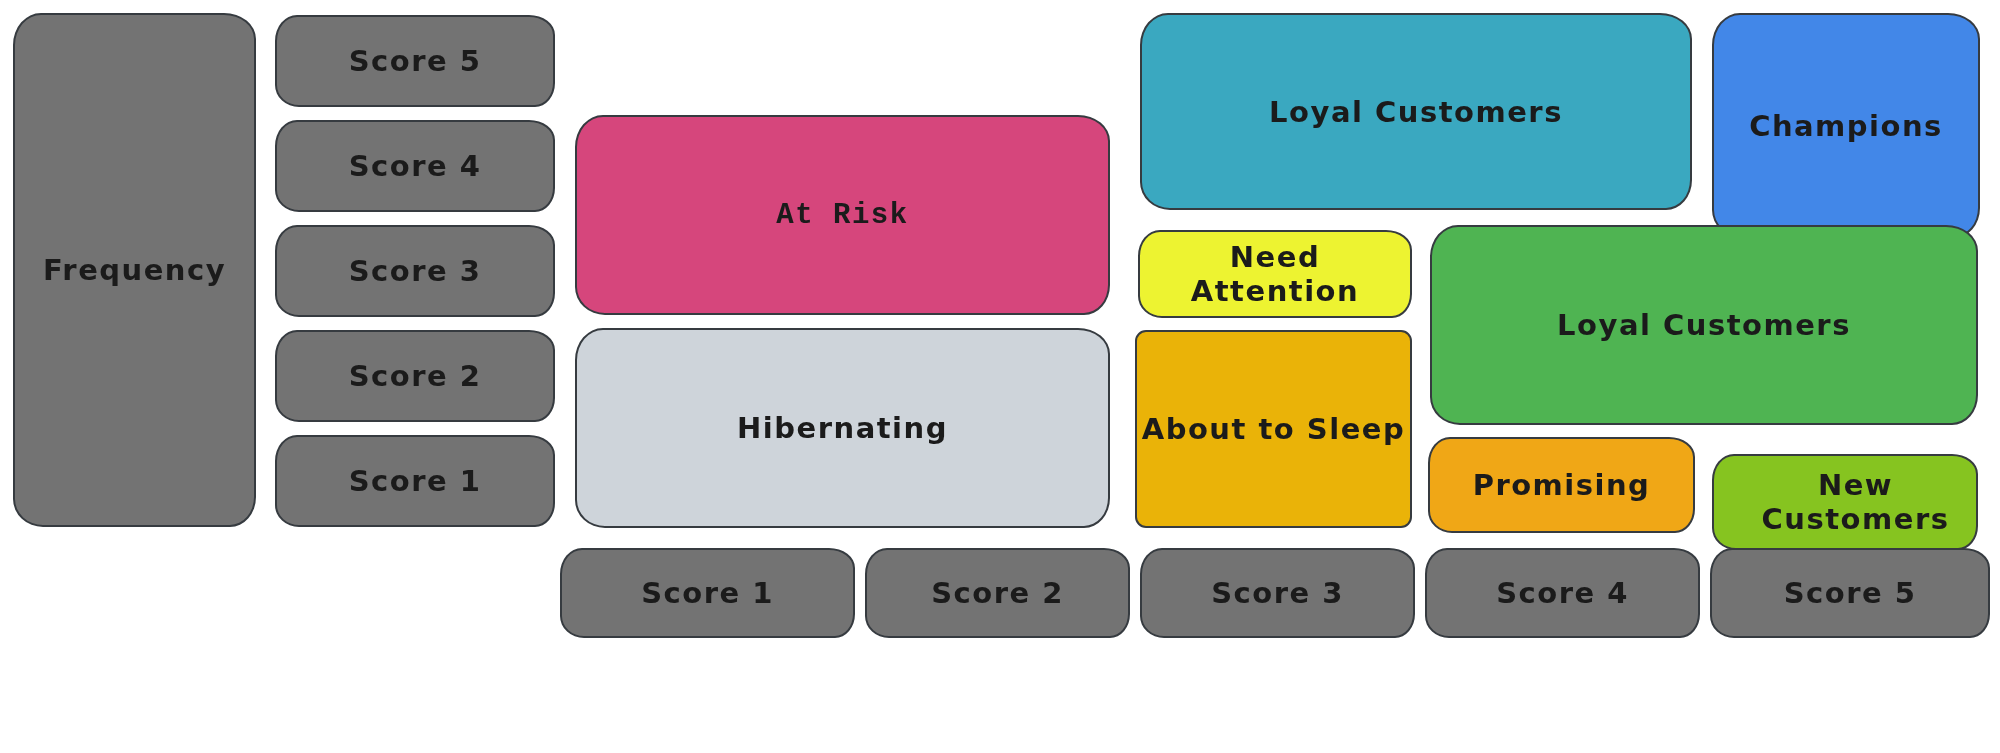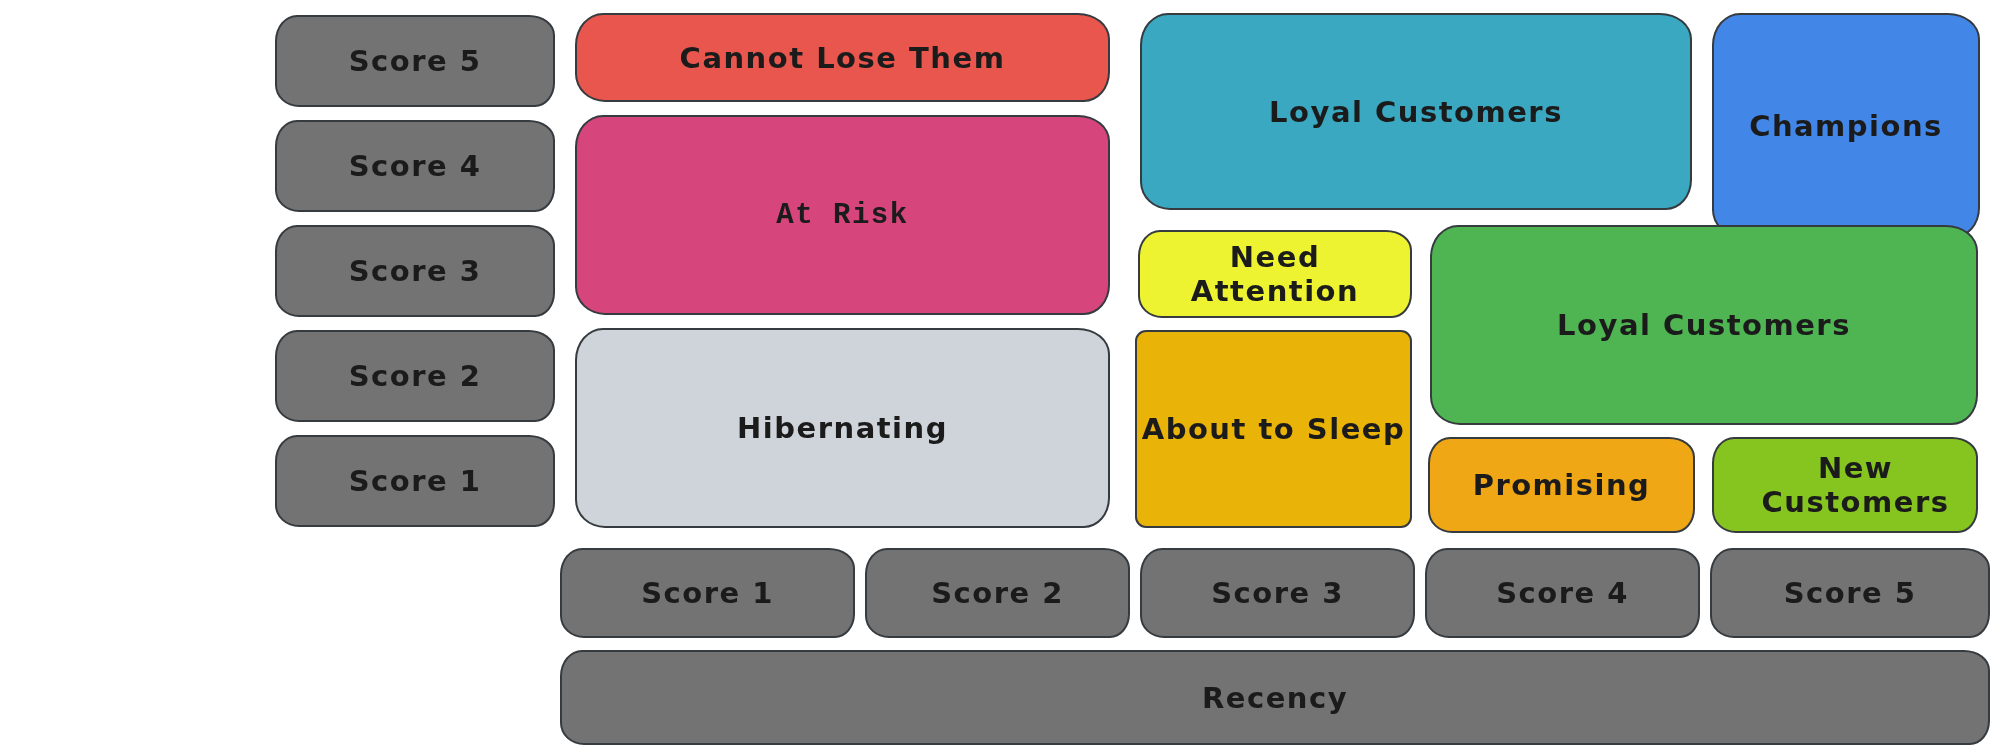--- a/index.html
+++ b/index.html
@@ -41,54 +41,53 @@
   
   .seg-cannot-lose    { left: 575px;  top: 13px;  width: 535px; height: 89px; }
   .seg-at-risk        { left: 575px;  top: 115px; width: 535px; height: 200px; font-family: Liberation Mono, monospace; }
   .seg-hibernating    { left: 575px;  top: 328px; width: 535px; height: 200px; }
   .seg-loyal-teal     { left: 1140px; top: 13px;  width: 552px; height: 197px; }
   .seg-champions      { left: 1712px; top: 13px;  width: 268px; height: 225px; }
   .seg-need-attention { left: 1138px; top: 230px; width: 274px; height: 88px; }
   .seg-about-to-sleep { left: 1135px; top: 330px; width: 277px; height: 198px; }
   .seg-loyal-green    { left: 1430px; top: 225px; width: 548px; height: 200px; }
   .seg-promising      { left: 1428px; top: 437px; width: 267px; height: 96px; }
-  .seg-new-customers  { left: 1712px; top: 437px; width: 266px; height: 96px; padding-left: 21px; }
+  .seg-new-customers  { left: 1712px; top: 454px; width: 266px; height: 96px; padding-left: 21px; }
 
   
   .rscore-0 { left: 560px;  top: 548px; width: 295px; height: 90px; }
   .rscore-1 { left: 865px;  top: 548px; width: 265px; height: 90px; }
   .rscore-2 { left: 1140px; top: 548px; width: 275px; height: 90px; }
   .rscore-3 { left: 1425px; top: 548px; width: 275px; height: 90px; }
   .rscore-4 { left: 1710px; top: 548px; width: 280px; height: 90px; }
   .recency-label { left: 560px; top: 650px; width: 1430px; height: 95px; }
 </style>
 </head>
 <body>
 
 <div class="canvas">
 
+  <div class="box freq-label">Frequency</div>
 
   <div class="box small fscore-0">Score 5</div>
   <div class="box small fscore-1">Score 4</div>
   <div class="box small fscore-2">Score 3</div>
   <div class="box small fscore-3">Score 2</div>
   <div class="box small fscore-4">Score 1</div>
 
-  <div class="box seg seg-cannot-lose" style="background: rgb(232, 86, 78);">Cannot Lose Them</div>
   <div class="box seg seg-at-risk" style="background: rgb(214, 70, 124);">At Risk</div>
   <div class="box seg seg-hibernating" style="background: rgb(206, 212, 218);">Hibernating</div>
   <div class="box seg seg-loyal-teal" style="background: rgb(58, 168, 192);">Loyal Customers</div>
   <div class="box seg seg-champions" style="background: rgb(66, 135, 232);">Champions</div>
   <div class="box seg small seg-need-attention" style="background: rgb(237, 243, 49);">Need Attention</div>
   <div class="box seg seg-about-to-sleep" style="background: #eab308; border-radius: 11px;">About to Sleep</div>
   <div class="box seg seg-loyal-green" style="background: rgb(79, 180, 82);">Loyal Customers</div>
   <div class="box seg small seg-promising" style="background: rgb(240, 167, 22);">Promising</div>
   <div class="box seg small seg-new-customers" style="background: rgb(134, 196, 32);">New Customers</div>
 
   <div class="box small rscore-0">Score 1</div>
   <div class="box small rscore-1">Score 2</div>
   <div class="box small rscore-2">Score 3</div>
   <div class="box small rscore-3">Score 4</div>
   <div class="box small rscore-4">Score 5</div>
 
-  <div class="box small recency-label">Recency</div>
 
 </div>
 
 </body></html>

